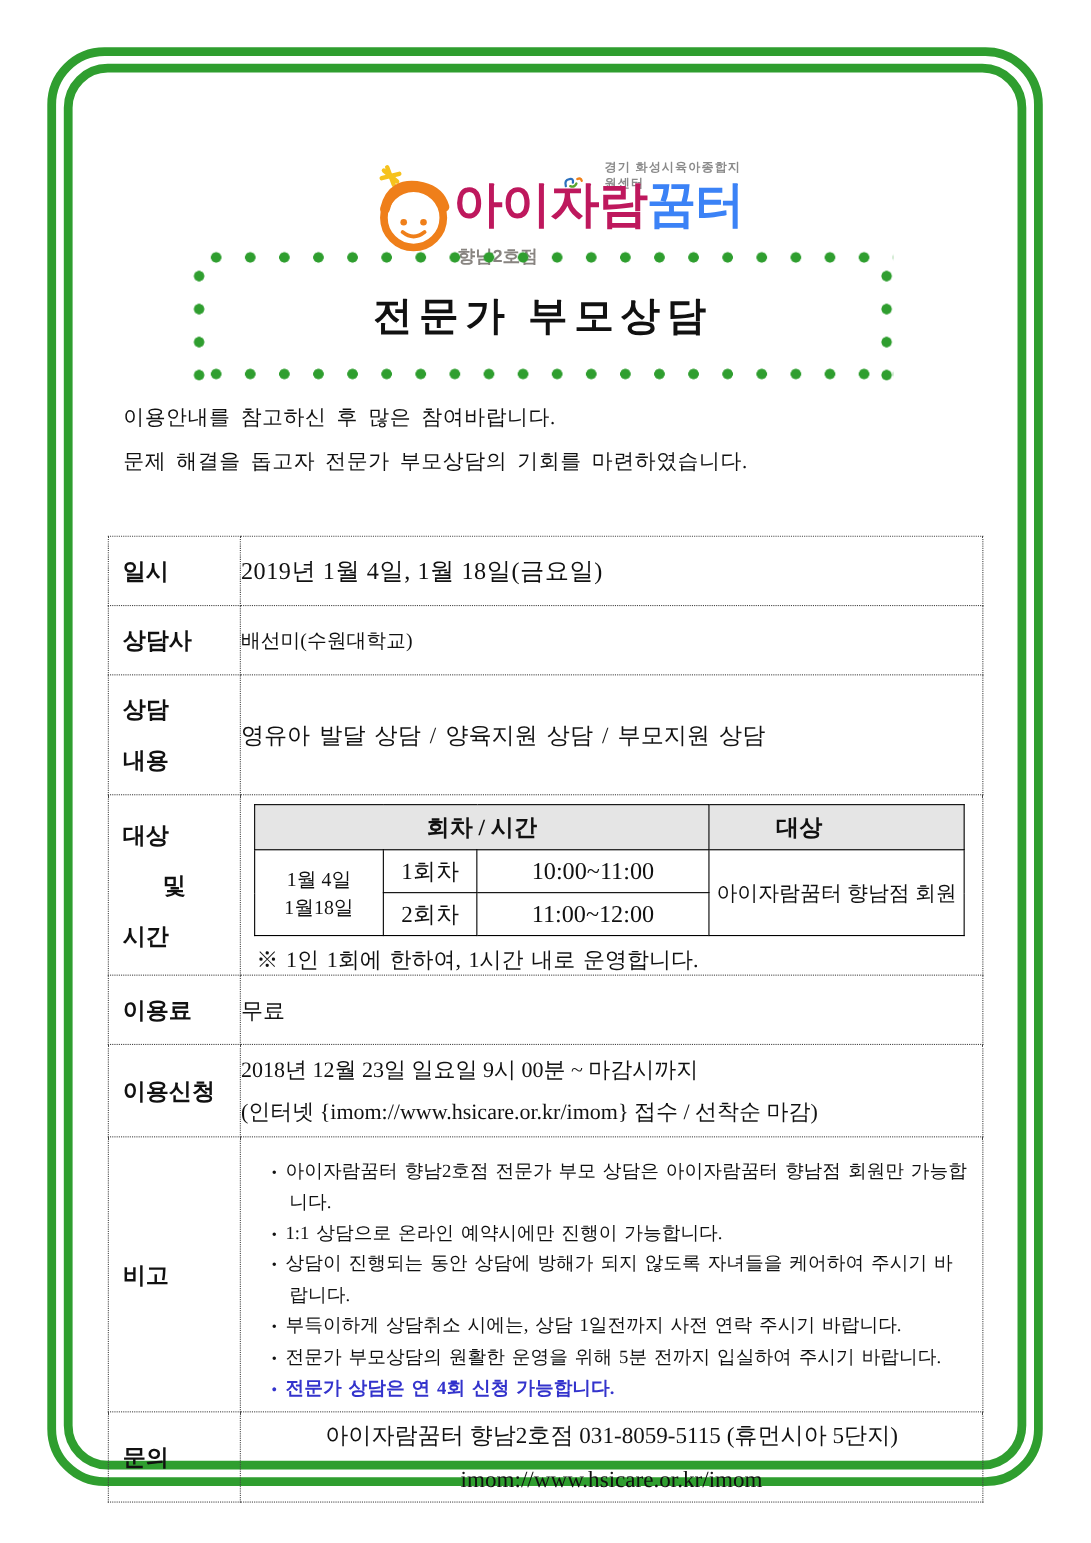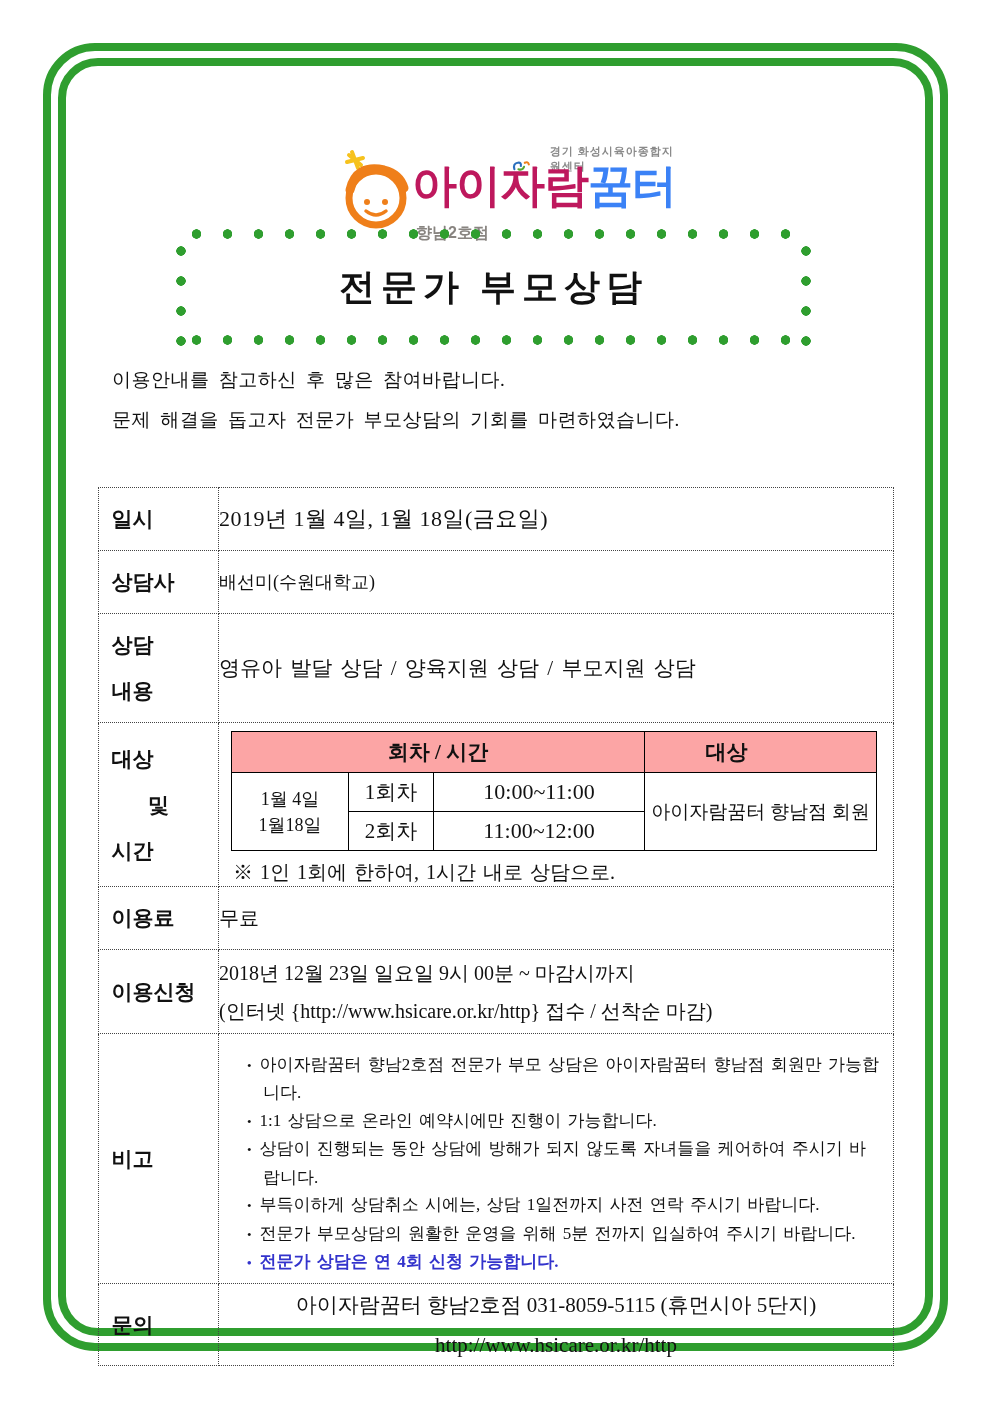--- a/index.html
+++ b/index.html
@@ -74,21 +74,21 @@
 
   
   td.val-schedule { vertical-align:top; }
   table.schedule {
     margin:8px 0 0 12px; width:645px;
     border-collapse:collapse; table-layout:fixed;
   }
   table.schedule td {
     border:1.5px solid #000; text-align:center; vertical-align:middle;
   }
-  table.schedule .hdr { background:#fca5a5; font-size:21px; font-weight:bold; height:40px; }
+  table.schedule .hdr { background:#e5e5e5; font-size:21px; font-weight:bold; height:40px; }
   .jhdr { display:block; width:110px; margin:0 auto; text-align-last:justify; }
   .cell-dates { font-size:18px; line-height:26px; }
   .cell-round { font-size:21px; height:38px; }
   .cell-time { font-size:22px; }
   .cell-target { font-size:19px; }
   .schedule-note { margin:8px 0 0 14px; font-size:20px; word-spacing:2px; }
 
   
   ul.bullets { margin:10px 0 0 0; padding:0 10px 0 28px; list-style:none; }
   ul.bullets li {
@@ -201,38 +201,38 @@
             <td class="cell-round">1회차</td>
             <td class="cell-time">10:00~11:00</td>
             <td rowspan="2" class="cell-target">아이자람꿈터 향남점 회원</td>
           </tr>
           <tr>
             <td class="cell-round">2회차</td>
             <td class="cell-time">11:00~12:00</td>
           </tr>
         </tbody>
             </table>
-        <div class="schedule-note">※ 1인 1회에 한하여, 1시간 내로 상담으로.</div>
+        <div class="schedule-note">※ 1인 1회에 한하여, 1시간 내로 운영합니다.</div>
       </td>
     </tr>
 
     <tr style="height:30px">
       <td class="lab">
             <span class="jlabel">이용료</span>
           </td>
       <td class="val v-fee">무료</td>
     </tr>
 
     <tr style="height:84px">
       <td class="lab">
             <span class="jlabel">이용신청</span>
           </td>
       <td class="val v-apply">
         <div>2018년 12월 23일 일요일 9시 00분 ~ 마감시까지</div>
-        <div>(인터넷 {http://www.hsicare.or.kr/http} 접수 / 선착순 마감)</div>
+        <div>(인터넷 {imom://www.hsicare.or.kr/imom} 접수 / 선착순 마감)</div>
       </td>
     </tr>
 
     <tr style="height:250px">
       <td class="lab">
             <span class="jlabel">비고</span>
           </td>
       <td class="val-remarks">
         <ul class="bullets">
           <li>아이자람꿈터 향남2호점 전문가 부모 상담은 아이자람꿈터 향남점 회원만 가능합니다.</li>
@@ -244,19 +244,19 @@
         </ul>
       </td>
     </tr>
 
     <tr style="height:82px">
       <td class="lab">
             <span class="jlabel">문의</span>
           </td>
       <td class="val v-contact">
         <div>아이자람꿈터 향남2호점 031-8059-5115 (휴먼시아 5단지)</div>
-        <div>http://www.hsicare.or.kr/http</div>
+        <div>imom://www.hsicare.or.kr/imom</div>
       </td>
     </tr>
   </tbody>
     </table>
 
 </div>
 
 </body></html>

